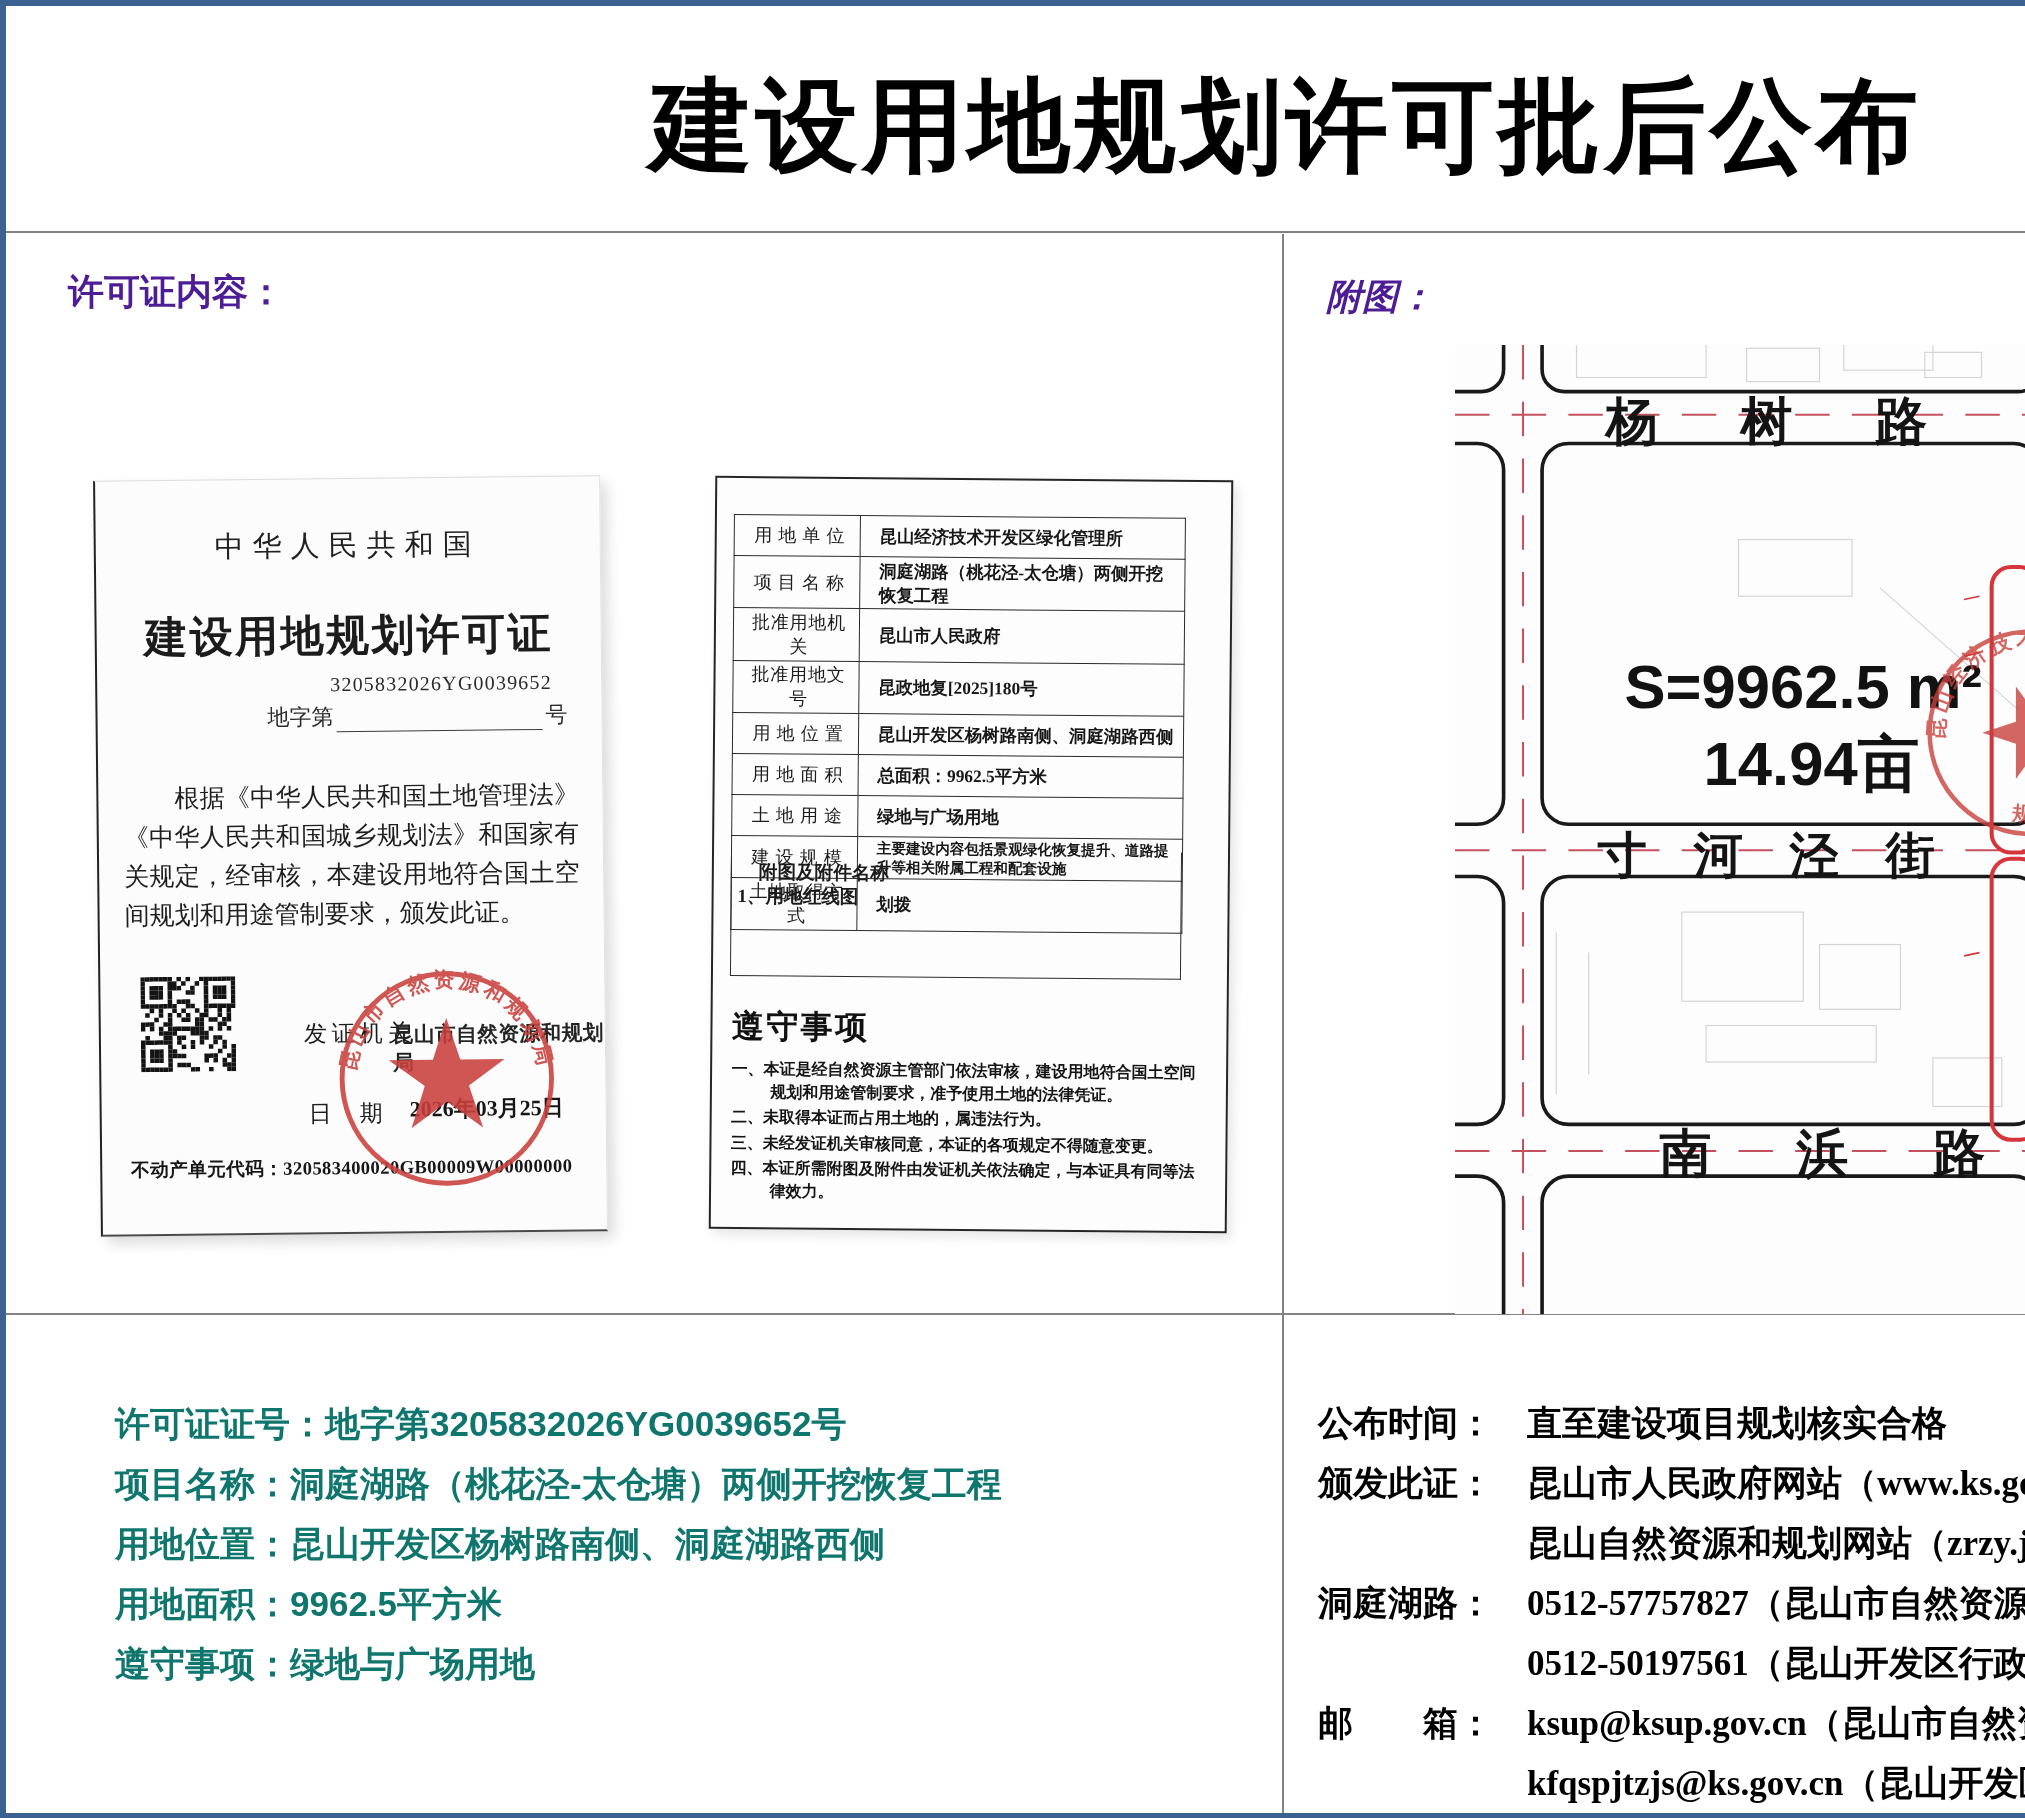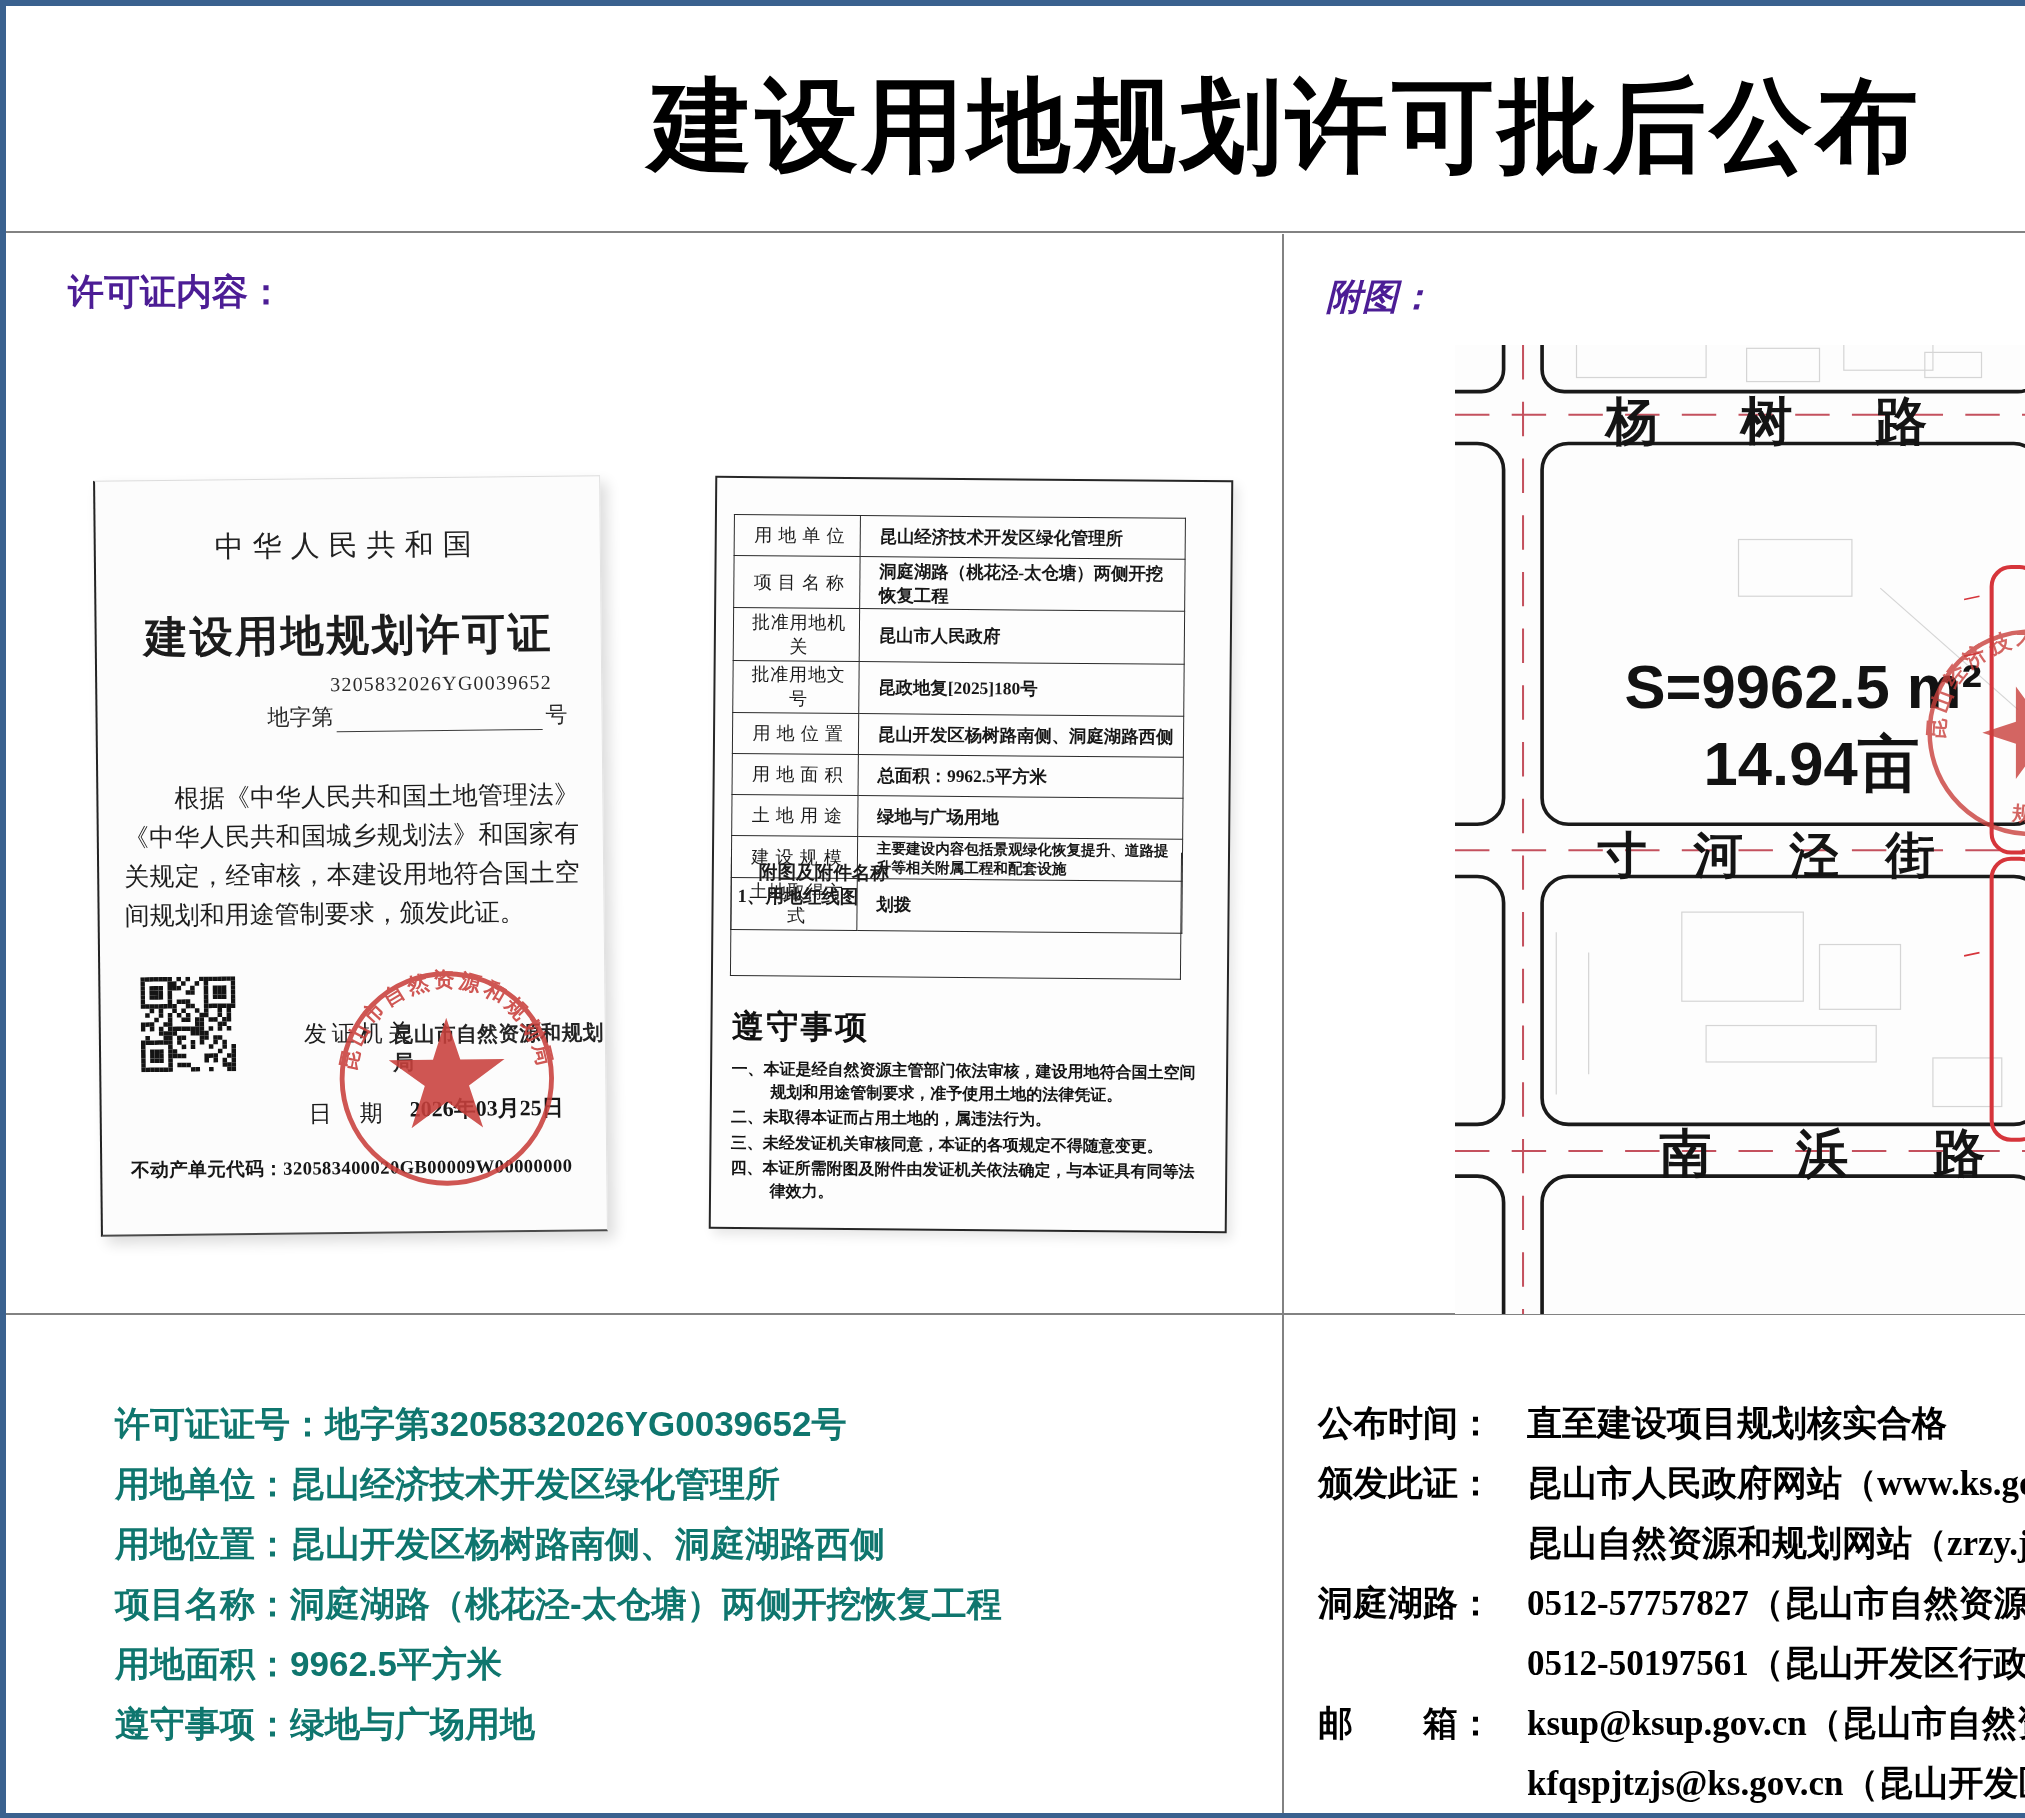--- a/index.html
+++ b/index.html
@@ -464,23 +464,22 @@
         </text>
         <text font-size="50" font-weight="bold" fill="#c9403c" letter-spacing="8">
           <textPath href="#arcMapBottom" startOffset="50%" text-anchor="middle">规划建设</textPath>
         </text>
       </g>
     </svg>
   </div>
 
   <div class="abs info-left">
     <div class="info-line"><span>许可证证号：</span><span>地字第3205832026YG0039652号</span></div>
-    <div class="info-line"><span>用地单位：</span><span>昆山经济技术开发区绿化管理所</span></div>
+    <div class="info-line"><span>项目名称：</span><span>洞庭湖路（桃花泾-太仓塘）两侧开挖恢复工程</span></div>
     <div class="info-line"><span>用地位置：</span><span>昆山开发区杨树路南侧、洞庭湖路西侧</span></div>
-    <div class="info-line"><span>项目名称：</span><span>洞庭湖路（桃花泾-太仓塘）两侧开挖恢复工程</span></div>
     <div class="info-line"><span>用地面积：</span><span>9962.5平方米</span></div>
     <div class="info-line"><span>遵守事项：</span><span>绿地与广场用地</span></div>
   </div>
 
   <div class="abs info-right">
     <div class="info-line"><span class="lbl">公布时间：</span><span>直至建设项目规划核实合格</span></div>
     <div class="info-line"><span class="lbl">颁发此证：</span><span>昆山市人民政府网站（www.ks.gov.cn）</span></div>
     <div class="info-line"><span class="lbl"></span><span>昆山自然资源和规划网站（zrzy.jiangsu.gov.cn/szks）</span></div>
     <div class="info-line"><span class="lbl">洞庭湖路：</span><span>0512-57757827（昆山市自然资源和规划局）</span></div>
     <div class="info-line"><span class="lbl"></span><span>0512-50197561（昆山开发区行政审批局）</span></div>

